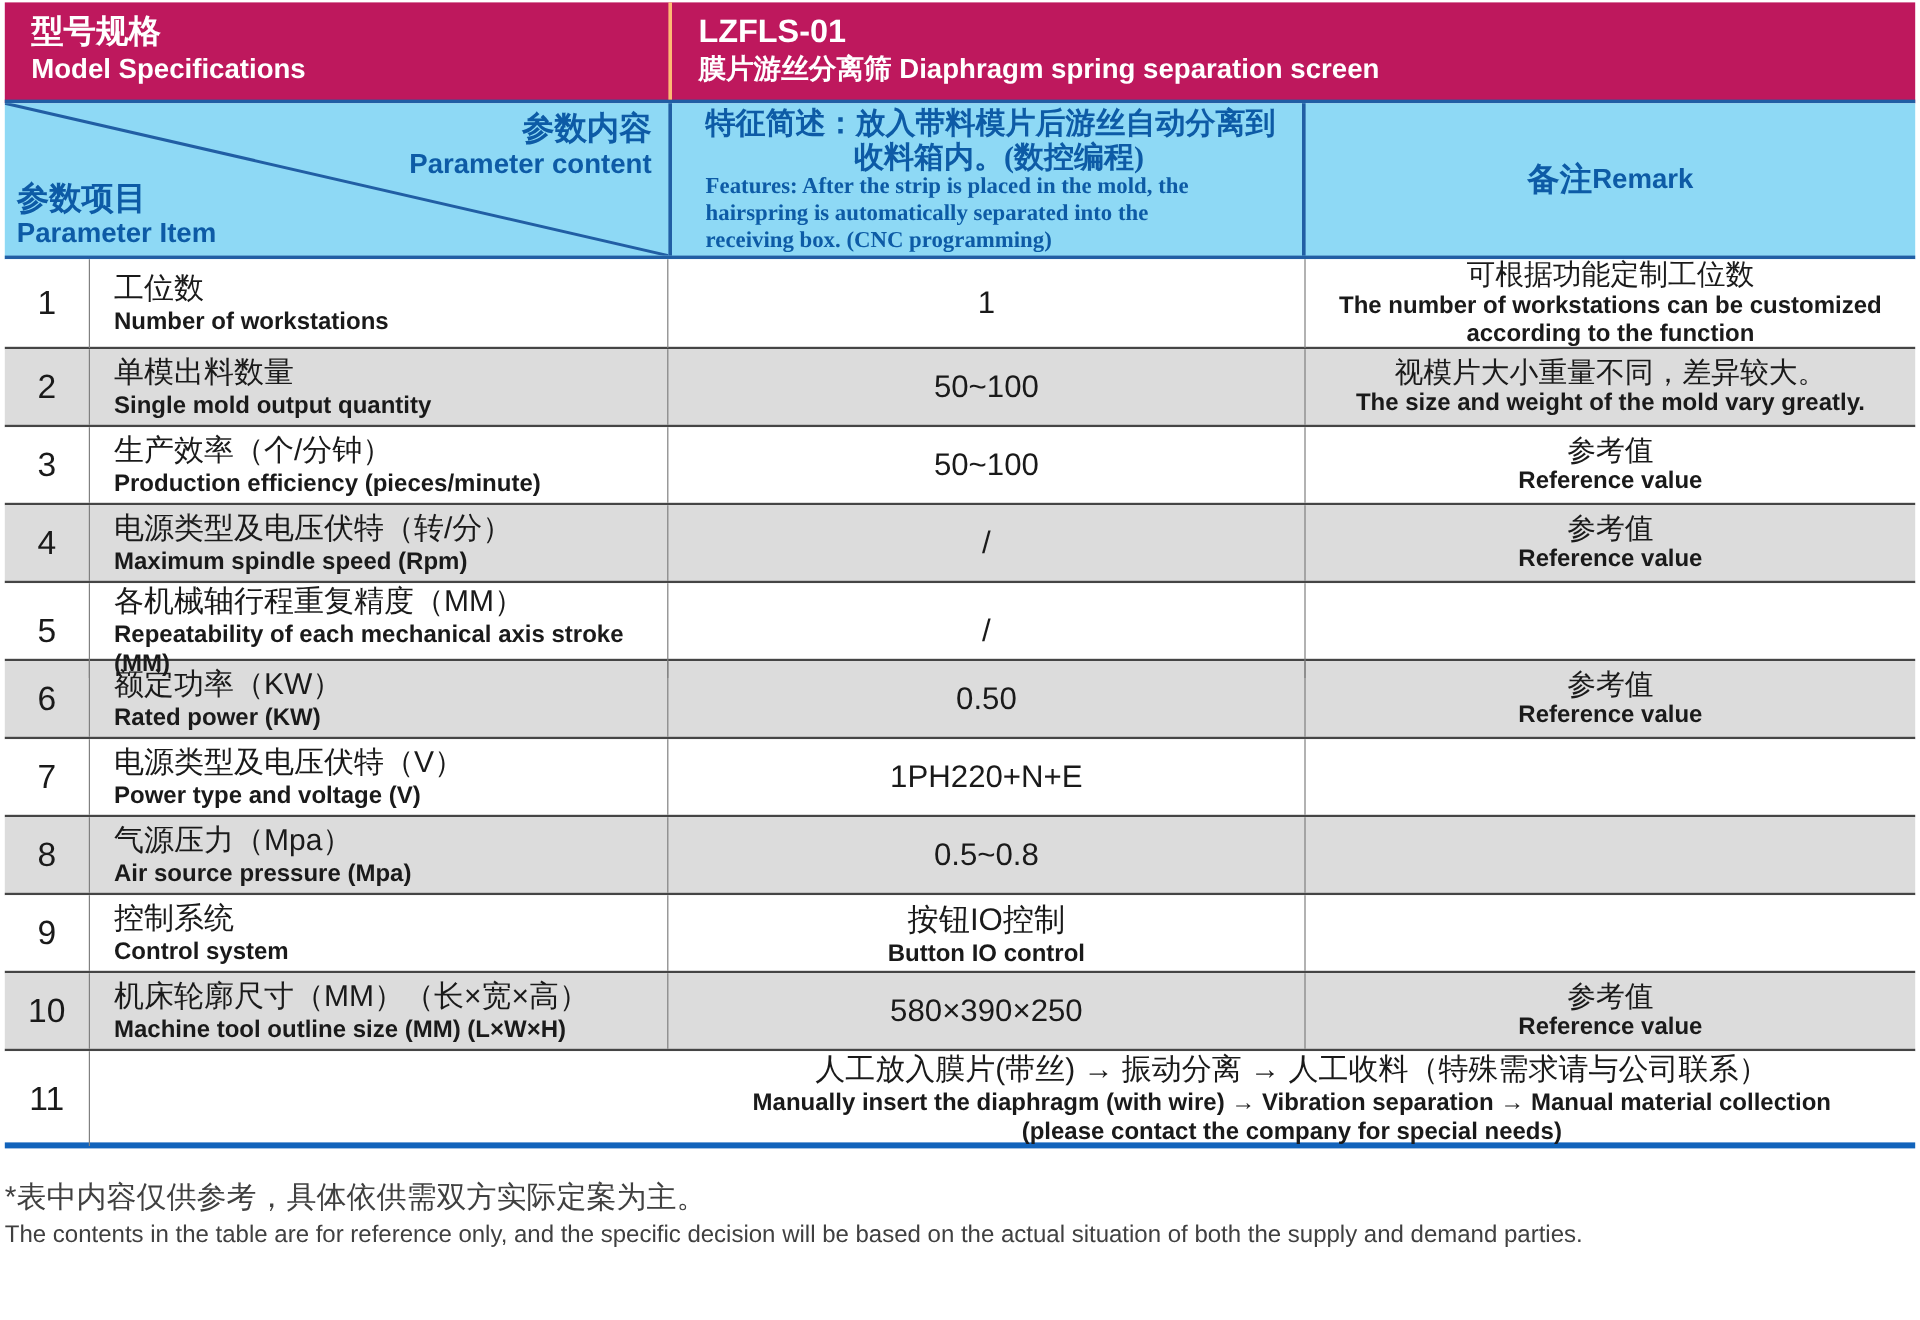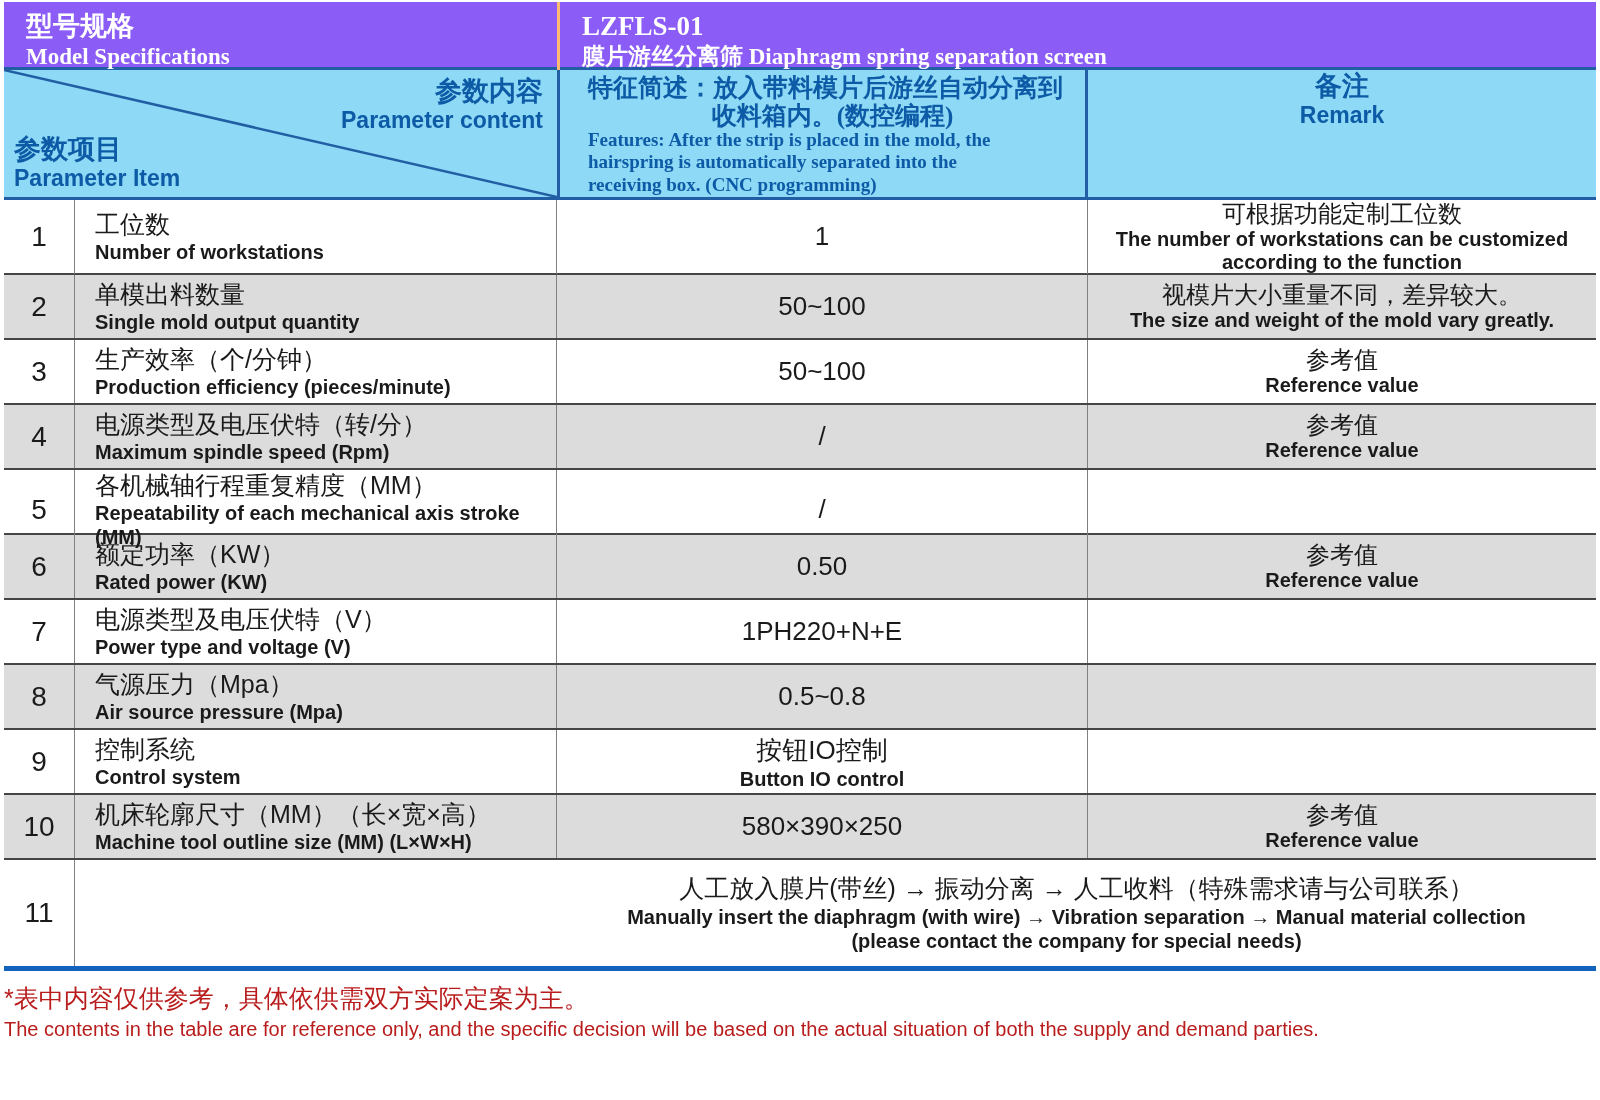--- a/index.html
+++ b/index.html
@@ -1,65 +1,65 @@
 <!DOCTYPE html>
 <html><head>
 <meta charset="utf-8">
 <style>
   * { margin:0; padding:0; box-sizing:border-box; }
   html,body { width:1600px; height:1100px; background:#ffffff; font-family:"Liberation Sans", sans-serif; }
   .page { position:relative; width:1600px; height:1100px; background:#fff; overflow:hidden; }
   .spec-table { position:absolute; left:4px; top:2px; width:1592px; }
 
   
-  .hdr1 { display:grid; grid-template-columns:553px 1fr; height:68px; background:#8b5cf6; border-bottom:3px solid #215ea4;font-family:Liberation Serif, serif; }
+  .hdr1 { display:grid; grid-template-columns:553px 1fr; height:84px; background:#be185d; border-bottom:3px solid #215ea4; }
   .hdr1 .cell { color:#ffffff; padding:8px 0 0 22px; line-height:1.22; }
   .hdr1 .cell + .cell { border-left:3px solid #fdba74; }
   .hdr1 .zh { font-size:27px; font-weight:bold; }
   .hdr1 .en { font-size:23px; font-weight:bold; }
 
   
   .hdr2 { display:grid; grid-template-columns:553px 528px 1fr; height:130px; background:#8ed9f5; border-bottom:3px solid #215ea4; color:#0d5ba6; }
   .hdr2 .cell + .cell { border-left:3px solid #215ea4; }
   .diag-cell { position:relative;padding-left:32px; }
   .diag-cell svg { position:absolute; left:0; top:0; width:100%; height:100%; }
   .diag-top { position:absolute; top:6px; right:14px; text-align:right; line-height:1.15; }
   .diag-bottom { position:absolute; bottom:6px; left:10px; text-align:left; line-height:1.15; }
   .diag-cell .zh { font-size:27px; font-weight:bold; }
   .diag-cell .en { font-size:23px; font-weight:bold; }
   .features-cell { padding:4px 8px 0 28px; line-height:1.1;font-family:Liberation Serif, serif; }
   .features-cell .zh1 { font-size:25px; font-weight:bold; }
   .features-cell .zh2 { font-size:25px; font-weight:bold; text-align:center; }
   .features-cell .en { font-size:19px; font-weight:bold; line-height:1.18; }
-  .remark-hdr { display:flex; flex-direction:column; align-items:center; line-height:1.2; }
+  .remark-hdr { display:flex; flex-direction:row; align-items:center; justify-content:center; line-height:1.2; }
   .remark-hdr .zh { font-size:27px; font-weight:bold; }
   .remark-hdr .en { font-size:23px; font-weight:bold; }
 
   
   .brow { display:grid; grid-template-columns:71px 482px 531px 1fr; background:#ffffff; border-bottom:2px solid #454545; color:#1a1a1a; }
   .brow.shaded { background:#dcdcdc; }
   .brow .c-no { display:flex; align-items:center; justify-content:center; font-size:28px; border-right:1px solid #808080; }
   .brow .c-name { display:flex; flex-direction:column; justify-content:center; padding-left:20px; border-right:1px solid #808080; }
   .brow .c-name .zh { font-size:25px; line-height:1.25; }
   .brow .c-name .en { font-size:20px; font-weight:600; line-height:1.2; }
   .brow .c-val { display:flex; flex-direction:column; align-items:center; justify-content:center; font-size:26px; border-right:1px solid #808080; text-align:center; }
   .brow .c-val .en { font-size:20px; font-weight:600; }
   .brow .c-rem { display:flex; flex-direction:column; align-items:center; justify-content:center; text-align:center; line-height:1.15; padding:0 6px; }
   .brow .c-rem .zh { font-size:24px; }
   .brow .c-rem .en { font-size:20px; font-weight:600; }
   .brow.r1 { height:75px; }
   .brow.rm { height:65px; }
-  .brow.r11 { height:106px; border-bottom:none; }
+  .brow.r11 { height:76px; border-bottom:none; }
   .brow.r11 .c-merged { grid-column:3 / 5; display:flex; flex-direction:column; align-items:center; justify-content:center; text-align:center; line-height:1.25; }
   .brow.r11 .c-merged .zh { font-size:25px; }
   .brow.r11 .c-merged .en { font-size:20px; font-weight:600; line-height:1.2; }
 
   .bottom-bar { height:5px; background:#1263bb; }
 
-  .footnote { position:absolute; left:4px; top:982px; color:#b91c1c; }
+  .footnote { position:absolute; left:4px; top:982px; color:#404040; }
   .footnote .zh { font-size:25px; line-height:1.3; }
   .footnote .en { font-size:20px; font-weight:500; line-height:1.4; }
 </style>
 </head>
 <body>
 
 <div class="page">
   <div class="spec-table">
 
     <div class="hdr1">

